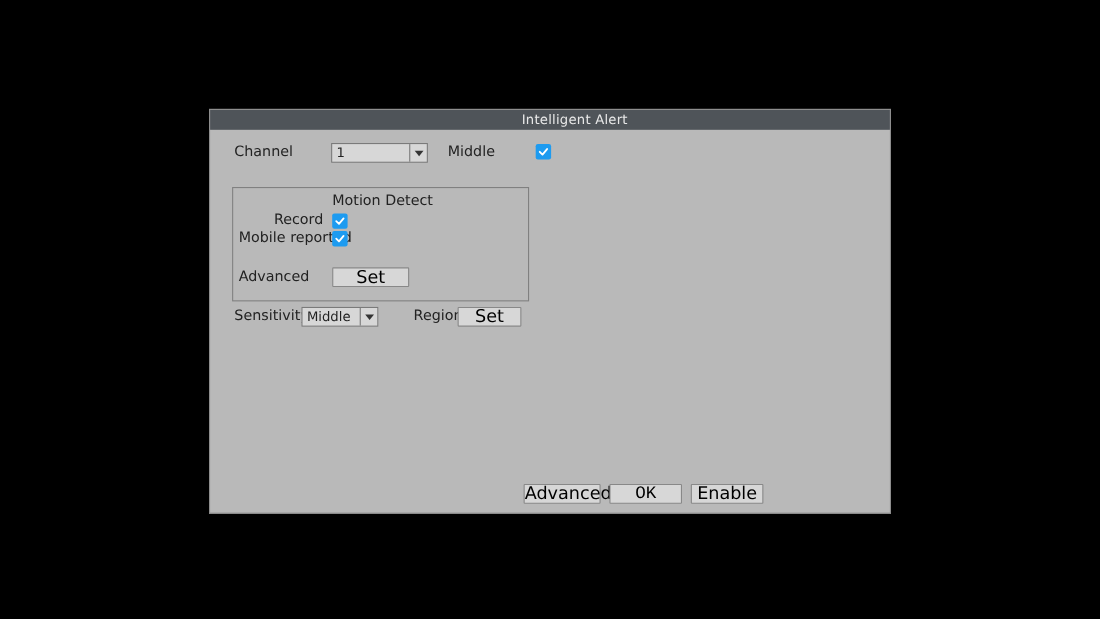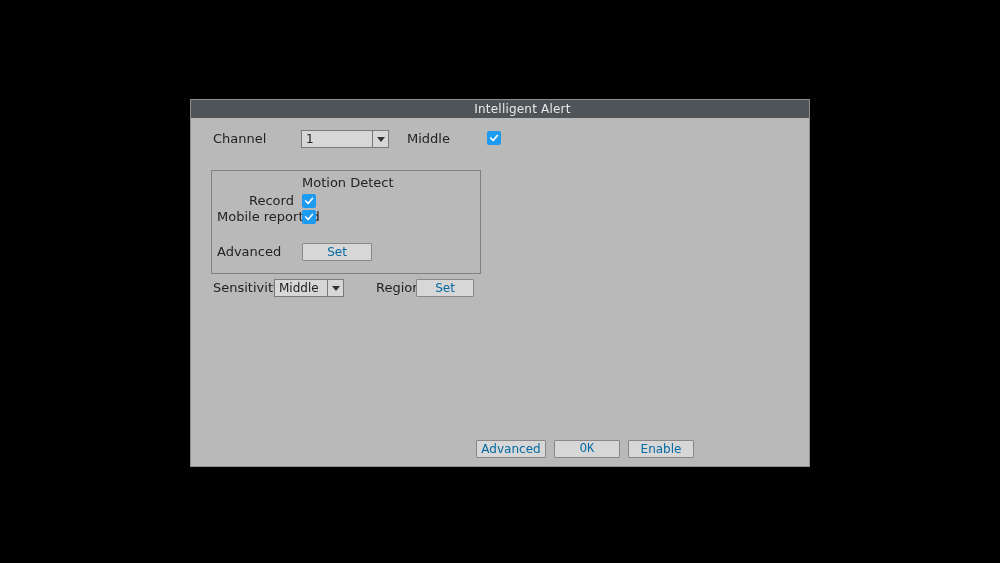--- a/index.html
+++ b/index.html
@@ -98,23 +98,23 @@
     border: 1px solid #808080;
     background: transparent;
   }
 
   .btn {
     position: absolute;
     height: 18px;
     background: #d7d7d7;
     border: 1px solid #888;
     text-align: center;
-    font-size: 12px;
+    font-size: 16px;
     line-height: 16px;
-    color: #0369a1;
+    color: #000000;
     cursor: pointer;
     border-radius: 1px;
   }
 
   .footer .btn { position: static; display: inline-block; }
   .footer { position: absolute; display: flex; gap: 8px; }
 
 </style>
 </head>
 <body>

